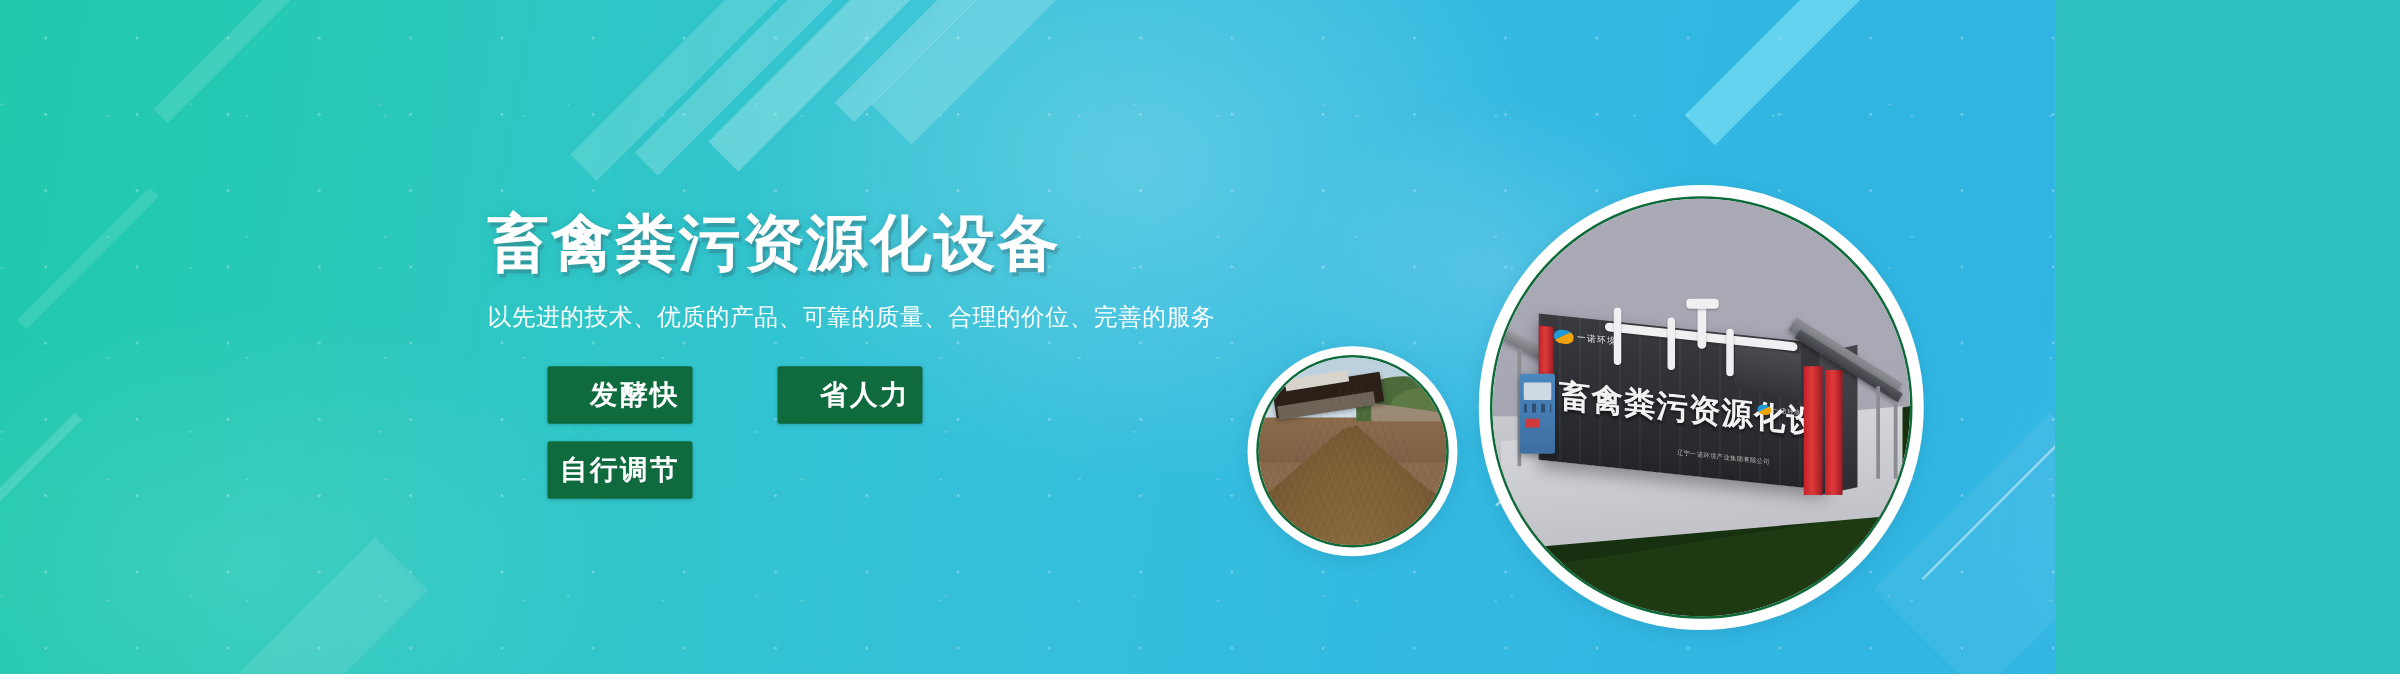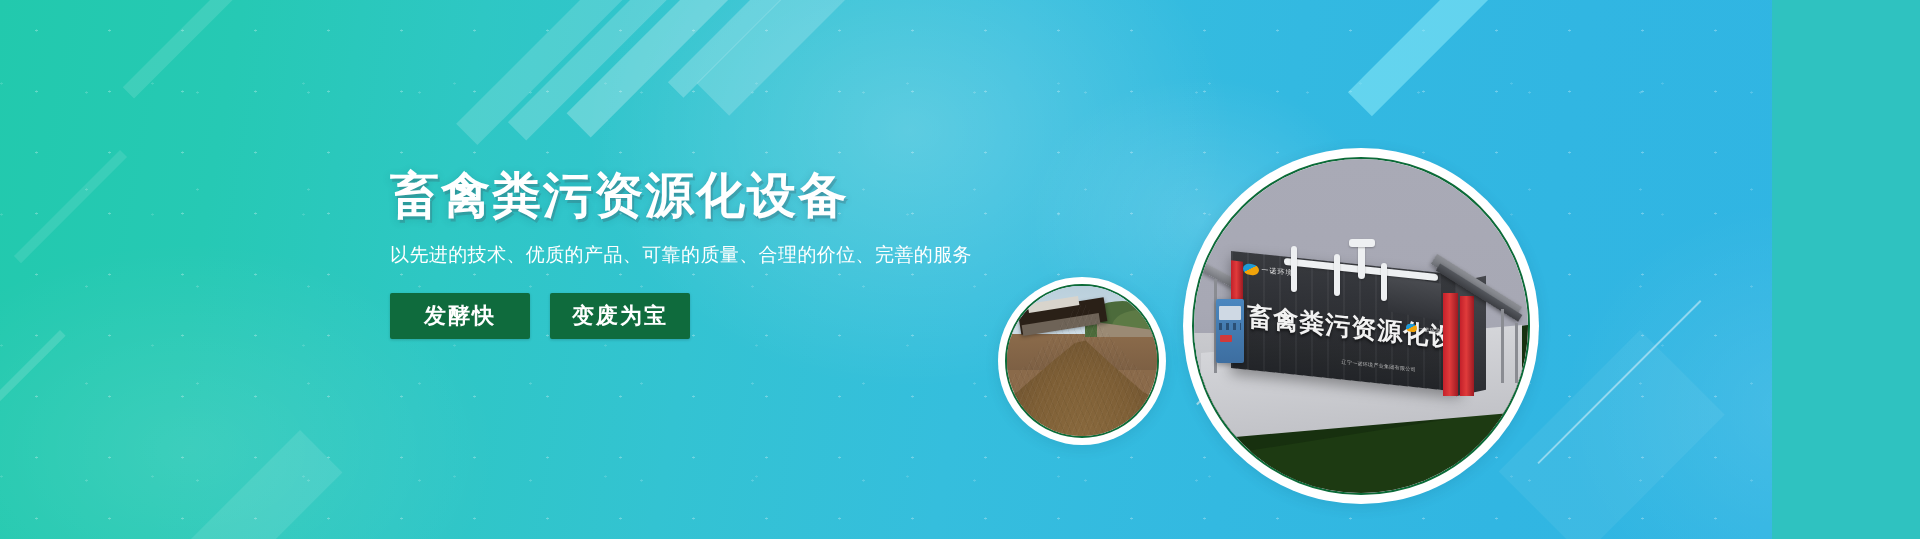--- a/index.html
+++ b/index.html
@@ -2,21 +2,21 @@
 <html><head>
 <meta charset="utf-8">
 <style>
   html,body{margin:0;padding:0;}
   body{
     width:1920px;height:539px;overflow:hidden;
     font-family:"Liberation Sans","DejaVu Sans",sans-serif;
     background:#2fc2c0;
   }
   .banner{
-    position:relative;width:1772px;height:539px;overflow:hidden;
+    position:relative;width:1644px;height:539px;overflow:hidden;
     background:linear-gradient(100deg,#22c9ad 0%,#26c9b4 13%,#2ec7c4 26%,#33c3d2 40%,#35bedd 55%,#33b9e1 70%,#31b6e2 85%,#30b5e3 100%);
   }
   
   .glow{position:absolute;border-radius:50%;pointer-events:none;}
   .glow-a{left:560px;top:-150px;width:700px;height:560px;background:radial-gradient(ellipse at center,rgba(255,255,255,.20),rgba(255,255,255,0) 65%);}
   .glow-b{left:1020px;top:70px;width:360px;height:300px;background:radial-gradient(ellipse at center,rgba(255,255,255,.16),rgba(255,255,255,0) 68%);}
   .glow-c{left:-120px;top:240px;width:620px;height:420px;background:radial-gradient(ellipse at center,rgba(255,255,255,.10),rgba(255,255,255,0) 70%);}
   .glow-d{left:1560px;top:200px;width:460px;height:420px;background:radial-gradient(ellipse at center,rgba(255,255,255,.10),rgba(255,255,255,0) 70%);}
 
   
@@ -53,22 +53,23 @@
     text-shadow:2px 3px 0 rgba(60,100,110,.30), 0 2px 8px rgba(20,70,80,.22);
     white-space:nowrap;
   }
   .sub{margin-top:18px;font-size:19px;line-height:1.65;color:#ffffff;font-weight:400;letter-spacing:.4px;}
   .sub div{white-space:nowrap;}
 
   .tagrows{margin-top:22px;}
   .tagrow{display:flex;gap:20px;margin-bottom:14px;}
   .tag{
     background:#0f6b3d;color:#ffffff;font-size:22px;font-weight:bold;letter-spacing:2px;
-    padding:8px 22px;min-width:96px;text-align:center;border:0;border-radius:2px;
+    padding:8px 10px;min-width:96px;text-align:right;border:0;border-radius:2px;
     box-shadow:0 1px 3px rgba(0,0,0,.18);
+    margin-left:48px;
   }
 
   
   .circle-wrap{position:absolute;border-radius:50%;background:#ffffff;box-shadow:0 3px 14px rgba(0,60,80,.12);}
   .circle-inner{position:absolute;border-radius:50%;overflow:hidden;border:2px solid #0c6b38;}
 
   .big{left:1183px;top:148px;width:356px;height:356px;}
   .big .circle-inner{left:9px;top:9px;width:334px;height:334px;}
 
   .small{left:998px;top:277px;width:168px;height:168px;}
@@ -195,23 +196,24 @@
 
   <div class="copy">
     <div class="headline">畜禽粪污资源化设备</div>
     <div class="sub">
       <div>以先进的技术、优质的产品、可靠的质量、合理的价位、完善的服务</div>
     </div>
 
     <div class="tagrows">
       <div class="tagrow">
         <div class="tag">发酵快</div>
-        <div class="tag">变废为宝</div>
+        <div class="tag">省人力</div>
       </div>
       <div class="tagrow">
+        <div class="tag">自行调节</div>
       </div>
     </div>
   </div>
 
   <div class="circle-wrap small">
     <div class="circle-inner">
       <div class="scene2">
         <div class="sky2"></div>
         <div class="hill2"></div>
         <div class="hill2b"></div>

